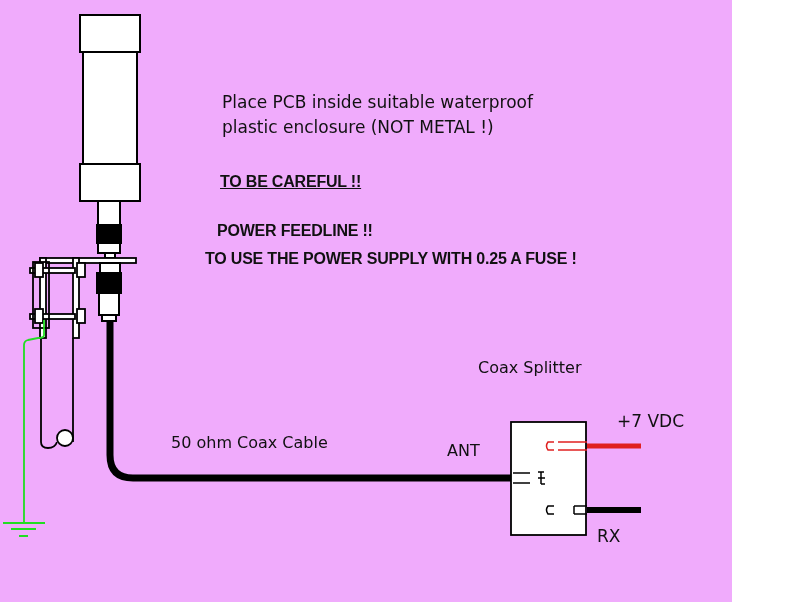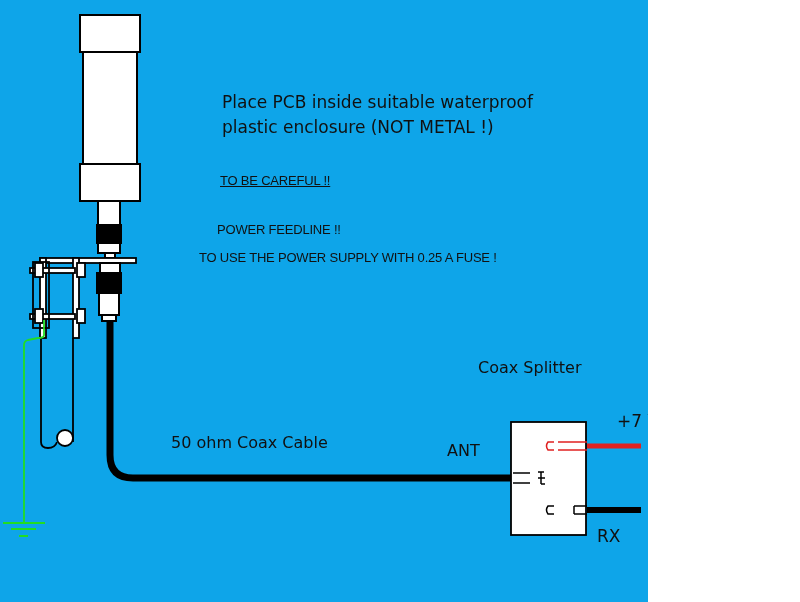--- a/index.html
+++ b/index.html
@@ -1,19 +1,19 @@
 <!DOCTYPE html>
 <html><head>
 <meta charset="utf-8">
 <style>
   html,body{margin:0;padding:0;background:#ffffff;}
-  #stage{position:relative;width:648px;height:602px;background:#0ea5e9;overflow:hidden;font-family:"DejaVu Sans",sans-serif;}
+  #stage{position:relative;width:732px;height:602px;background:#f0abfc;overflow:hidden;font-family:"DejaVu Sans",sans-serif;}
   svg{position:absolute;left:0;top:0;}
   .lbl{position:absolute;color:#111;white-space:nowrap;}
-  .note{font-family:"Liberation Sans",sans-serif;font-weight:normal;font-size:13px;color:#111;letter-spacing:-0.2px;}
+  .note{font-family:"Liberation Sans",sans-serif;font-weight:bold;font-size:16px;color:#111;letter-spacing:-0.2px;}
   .big{font-size:17px;}
   .med{font-size:16px;}
 </style>
 </head>
 <body>
 
 <div id="stage">
   <svg width="800" height="602" viewBox="0 0 800 602">
 
     <g fill="none" stroke="#000" stroke-width="2">
@@ -89,20 +89,20 @@
       <line x1="574" y1="506" x2="574" y2="514"></line>
     </g>
     <line x1="587" y1="510" x2="641" y2="510" stroke="#000" stroke-width="6"></line>
   </svg>
 
   <div class="lbl big" style="left:222px;top:92px;">Place PCB inside suitable waterproof</div>
   <div class="lbl big" style="left:222px;top:117px;">plastic enclosure (NOT METAL !)</div>
 
   <div class="lbl note" style="left:220px;top:173px;text-decoration:underline;">TO BE CAREFUL !!</div>
   <div class="lbl note" style="left:217px;top:222px;">POWER FEEDLINE !!</div>
-  <div class="lbl note" style="left:199px;top:250px;">TO USE THE POWER SUPPLY WITH 0.25 A FUSE !</div>
+  <div class="lbl note" style="left:205px;top:250px;">TO USE THE POWER SUPPLY WITH 0.25 A FUSE !</div>
 
   <div class="lbl med" style="left:171px;top:433px;">50 ohm Coax Cable</div>
   <div class="lbl med" style="left:447px;top:441px;">ANT</div>
   <div class="lbl med" style="left:478px;top:358px;">Coax Splitter</div>
   <div class="lbl big" style="left:617px;top:411px;">+7 VDC</div>
   <div class="lbl big" style="left:597px;top:526px;">RX</div>
 </div>
 
 </body></html>

